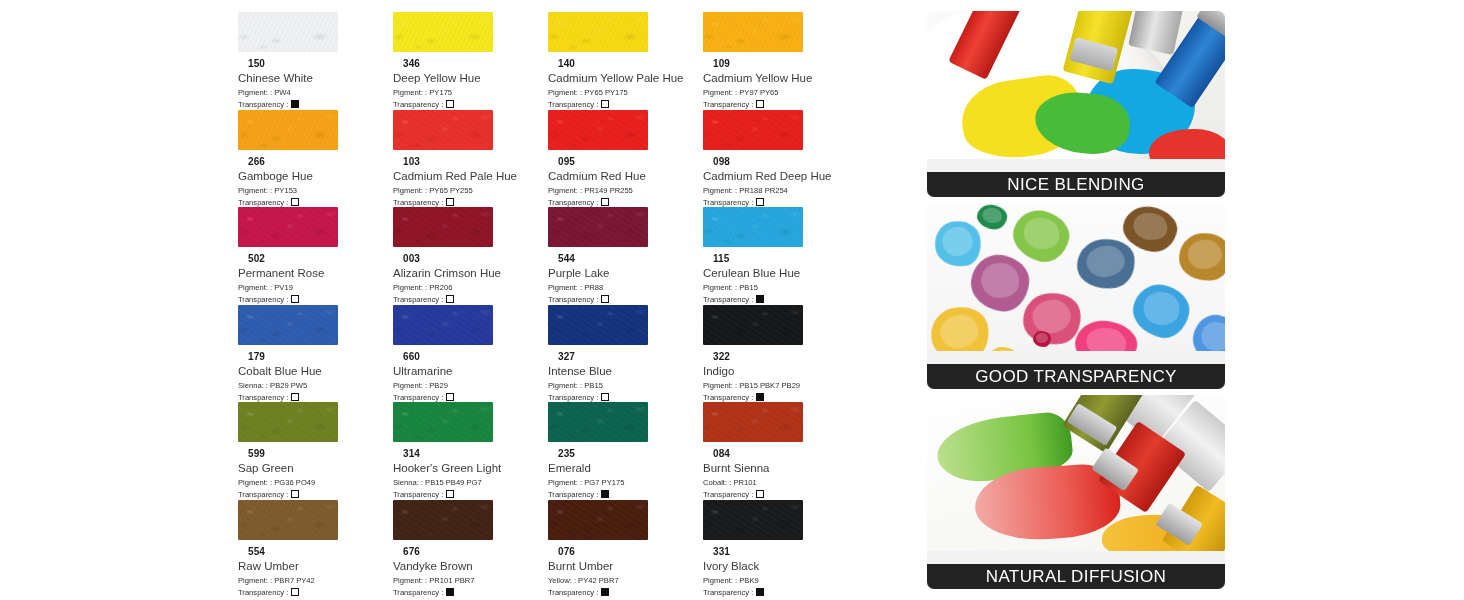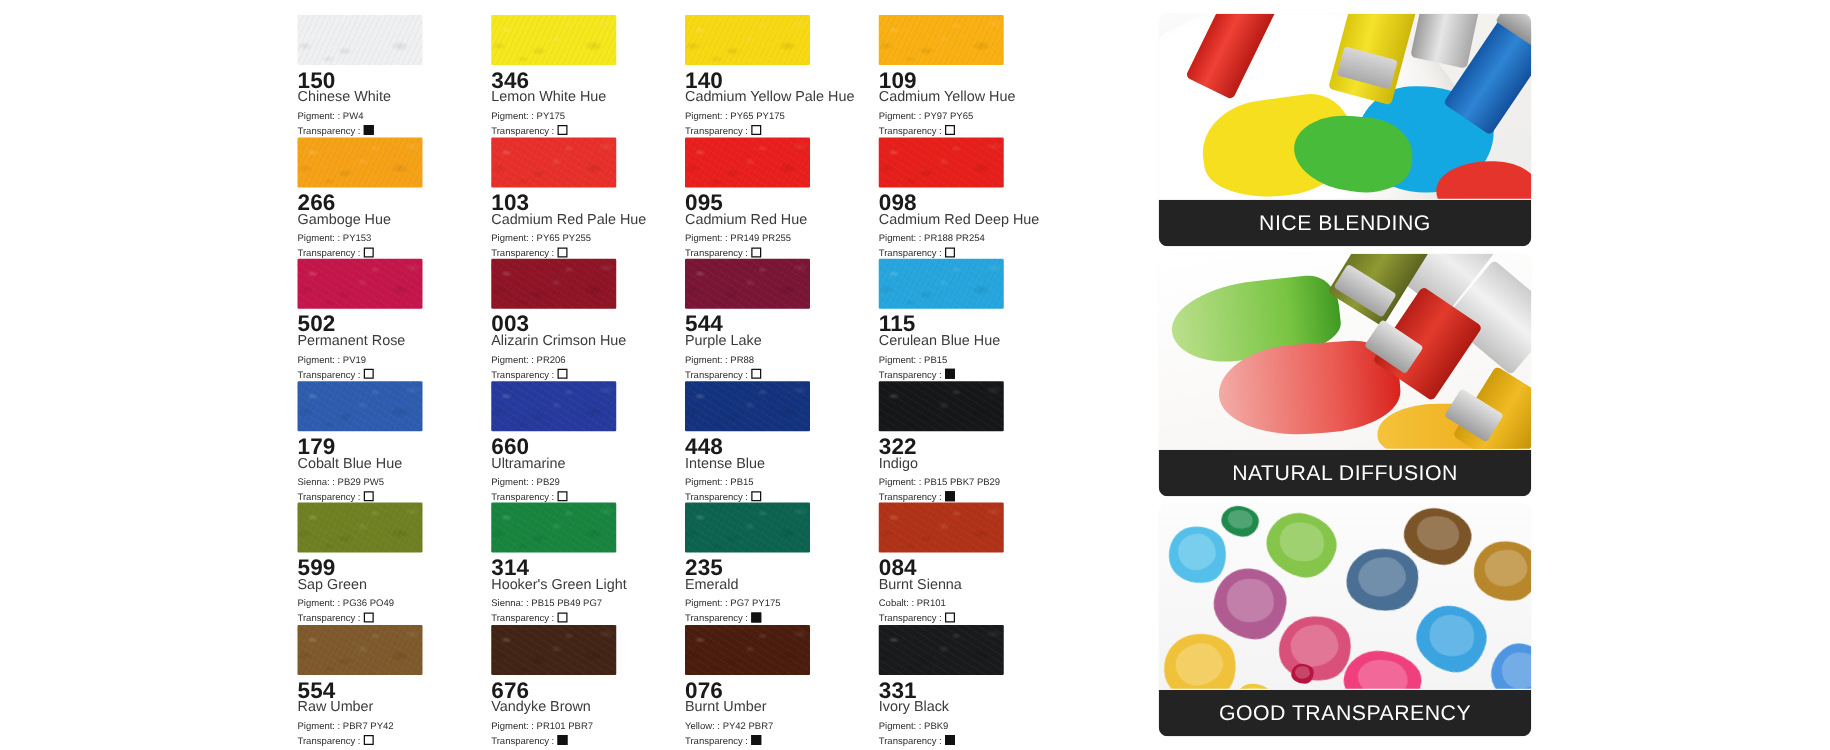--- a/index.html
+++ b/index.html
@@ -42,22 +42,22 @@
       radial-gradient(ellipse 10px 5px at 92% 18%, rgba(255,255,255,.16), transparent 70%),
       radial-gradient(ellipse 9px 5px at 6% 62%, rgba(0,0,0,.14), transparent 70%);
   }
   .swatch-chip .tex2{
     position:absolute;inset:0;opacity:.28;
     background-image:
       repeating-linear-gradient(115deg, rgba(0,0,0,.10) 0 1px, transparent 1px 4px),
       repeating-linear-gradient(32deg, rgba(255,255,255,.12) 0 1px, transparent 1px 5px);
   }
   .swatch-code{
-    font-size:18px;font-weight:bold;color:#1a1a1a;
-    margin-top:5px;line-height:14px;letter-spacing:.1px;
+    font-size:10px;font-weight:bold;color:#1a1a1a;
+    margin-top:5px;line-height:14px;letter-spacing:.1px;margin-left:10px;
   }
   .swatch-name{
     font-size:11.5px;color:#3b3b3b;line-height:13px;margin-top:1px;
     white-space:nowrap;
   }
   .swatch-meta{
     font-size:7.6px;color:#2e2e2e;line-height:10px;
     margin-top:2px;white-space:nowrap;
   }
   .swatch-meta.pig{margin-top:3px;}
@@ -74,21 +74,21 @@
   }
   .photo-card{
     position:relative;width:298px;height:186px;
     border-radius:7px;overflow:hidden;margin-bottom:6px;
     background:#f2f2f2;
   }
   .photo-card.c2{height:186px;}
   .photo-card.c3{height:194px;}
   .photo-art{position:absolute;left:0;right:0;top:0;bottom:38px;overflow:hidden;}
   .caption-bar{
-    position:absolute;left:0;right:0;bottom:0;height:37px;
+    position:absolute;left:0;right:0;bottom:0;height:25px;
     background:#232323;color:#fff;
     display:flex;align-items:center;justify-content:center;
     font-size:17px;letter-spacing:.4px;
   }
 
   
   .p1{background:linear-gradient(160deg,#fbfbfb 0%,#f3f2ef 40%,#ececea 100%);}
   .p1 .bowl{
     position:absolute;left:-50px;top:-10px;width:300px;height:230px;
     border-radius:50%;
@@ -208,21 +208,21 @@
         <div class="swatch-meta pig">Pigment: : PW4</div>
         <div class="swatch-meta">Transparency : <span class="tbox filled"></span></div>
         <div class="swatch-meta">Weather resistance :+++++</div>
       </div>
       <div class="swatch-cell">
         <div class="swatch-chip" style="background: rgb(245, 232, 28);">
           <div class="tex"></div>
           <div class="tex2"></div>
         </div>
         <div class="swatch-code">346</div>
-        <div class="swatch-name">Lemon White Hue</div>
+        <div class="swatch-name">Deep Yellow Hue</div>
         <div class="swatch-meta pig">Pigment: : PY175</div>
         <div class="swatch-meta">Transparency : <span class="tbox"></span></div>
         <div class="swatch-meta">Weather resistance :++++</div>
       </div>
       <div class="swatch-cell">
         <div class="swatch-chip" style="background: rgb(247, 217, 19);">
           <div class="tex"></div>
           <div class="tex2"></div>
         </div>
         <div class="swatch-code">140</div>
@@ -350,21 +350,21 @@
         <div class="swatch-name">Ultramarine</div>
         <div class="swatch-meta pig">Pigment: : PB29</div>
         <div class="swatch-meta">Transparency : <span class="tbox"></span></div>
         <div class="swatch-meta">Weather resistance :++++</div>
       </div>
       <div class="swatch-cell">
         <div class="swatch-chip" style="background: rgb(20, 51, 126);">
           <div class="tex"></div>
           <div class="tex2"></div>
         </div>
-        <div class="swatch-code">448</div>
+        <div class="swatch-code">327</div>
         <div class="swatch-name">Intense Blue</div>
         <div class="swatch-meta pig">Pigment: : PB15</div>
         <div class="swatch-meta">Transparency : <span class="tbox"></span></div>
         <div class="swatch-meta">Weather resistance :++++</div>
       </div>
       <div class="swatch-cell">
         <div class="swatch-chip" style="background: rgb(22, 23, 24);">
           <div class="tex"></div>
           <div class="tex2"></div>
         </div>
@@ -477,20 +477,42 @@
         <div class="tube t-yellow">
             <div class="cap"></div>
           </div>
         <div class="tube t-silver"></div>
         <div class="tube t-blue">
             <div class="cap"></div>
           </div>
       </div>
       <div class="caption-bar">
         <span>NICE BLENDING</span>
+      </div>
+    </div>
+
+    <div class="photo-card c2">
+      <div class="photo-art p2" id="blot-art">
+          <div class="blot" style="left: 8px; top: 18px; width: 46px; height: 46px; background: rgb(84, 191, 232); transform: rotate(-12deg);"></div>
+          <div class="blot" style="left: 50px; top: 2px; width: 30px; height: 24px; background: rgb(31, 138, 76); transform: rotate(8deg);"></div>
+          <div class="blot" style="left: 86px; top: 8px; width: 56px; height: 50px; background: rgb(133, 197, 74); transform: rotate(14deg);"></div>
+          <div class="blot" style="left: 150px; top: 36px; width: 58px; height: 50px; background: rgb(74, 111, 148); transform: rotate(-8deg);"></div>
+          <div class="blot" style="left: 196px; top: 4px; width: 54px; height: 44px; background: rgb(123, 84, 39); transform: rotate(10deg);"></div>
+          <div class="blot" style="left: 252px; top: 30px; width: 52px; height: 48px; background: rgb(184, 135, 43); transform: rotate(-6deg);"></div>
+          <div class="blot" style="left: 44px; top: 52px; width: 58px; height: 56px; background: rgb(176, 92, 147); transform: rotate(6deg);"></div>
+          <div class="blot" style="left: 96px; top: 90px; width: 58px; height: 52px; background: rgb(217, 80, 122); transform: rotate(-10deg);"></div>
+          <div class="blot" style="left: 206px; top: 82px; width: 56px; height: 52px; background: rgb(58, 163, 224); transform: rotate(12deg);"></div>
+          <div class="blot" style="left: 4px; top: 104px; width: 58px; height: 54px; background: rgb(240, 194, 58); transform: rotate(-14deg);"></div>
+          <div class="blot" style="left: 148px; top: 118px; width: 62px; height: 48px; background: rgb(239, 63, 125); transform: rotate(6deg);"></div>
+          <div class="blot" style="left: 266px; top: 112px; width: 46px; height: 48px; background: rgb(78, 149, 226); transform: rotate(10deg);"></div>
+          <div class="blot" style="left: 106px; top: 128px; width: 18px; height: 16px; background: rgb(184, 20, 63); transform: rotate(0deg);"></div>
+          <div class="blot" style="left: 62px; top: 144px; width: 28px; height: 22px; background: rgb(239, 201, 60); transform: rotate(0deg);"></div>
+        </div>
+      <div class="caption-bar">
+        <span>GOOD TRANSPARENCY</span>
       </div>
     </div>
 
     <div class="photo-card c3">
       <div class="photo-art p3">
         <div class="green-wash"></div>
         <div class="red-wash"></div>
         <div class="yellow-wash"></div>
         <div class="t-grey1"></div>
         <div class="t-olive">
@@ -502,36 +524,14 @@
           </div>
         <div class="t-yellow2">
             <div class="cap"></div>
           </div>
       </div>
       <div class="caption-bar">
         <span>NATURAL DIFFUSION</span>
       </div>
     </div>
 
-    <div class="photo-card c2">
-      <div class="photo-art p2" id="blot-art">
-          <div class="blot" style="left: 8px; top: 18px; width: 46px; height: 46px; background: rgb(84, 191, 232); transform: rotate(-12deg);"></div>
-          <div class="blot" style="left: 50px; top: 2px; width: 30px; height: 24px; background: rgb(31, 138, 76); transform: rotate(8deg);"></div>
-          <div class="blot" style="left: 86px; top: 8px; width: 56px; height: 50px; background: rgb(133, 197, 74); transform: rotate(14deg);"></div>
-          <div class="blot" style="left: 150px; top: 36px; width: 58px; height: 50px; background: rgb(74, 111, 148); transform: rotate(-8deg);"></div>
-          <div class="blot" style="left: 196px; top: 4px; width: 54px; height: 44px; background: rgb(123, 84, 39); transform: rotate(10deg);"></div>
-          <div class="blot" style="left: 252px; top: 30px; width: 52px; height: 48px; background: rgb(184, 135, 43); transform: rotate(-6deg);"></div>
-          <div class="blot" style="left: 44px; top: 52px; width: 58px; height: 56px; background: rgb(176, 92, 147); transform: rotate(6deg);"></div>
-          <div class="blot" style="left: 96px; top: 90px; width: 58px; height: 52px; background: rgb(217, 80, 122); transform: rotate(-10deg);"></div>
-          <div class="blot" style="left: 206px; top: 82px; width: 56px; height: 52px; background: rgb(58, 163, 224); transform: rotate(12deg);"></div>
-          <div class="blot" style="left: 4px; top: 104px; width: 58px; height: 54px; background: rgb(240, 194, 58); transform: rotate(-14deg);"></div>
-          <div class="blot" style="left: 148px; top: 118px; width: 62px; height: 48px; background: rgb(239, 63, 125); transform: rotate(6deg);"></div>
-          <div class="blot" style="left: 266px; top: 112px; width: 46px; height: 48px; background: rgb(78, 149, 226); transform: rotate(10deg);"></div>
-          <div class="blot" style="left: 106px; top: 128px; width: 18px; height: 16px; background: rgb(184, 20, 63); transform: rotate(0deg);"></div>
-          <div class="blot" style="left: 62px; top: 144px; width: 28px; height: 22px; background: rgb(239, 201, 60); transform: rotate(0deg);"></div>
-        </div>
-      <div class="caption-bar">
-        <span>GOOD TRANSPARENCY</span>
-      </div>
-    </div>
-
   </div>
 </div>
 
 </body></html>

